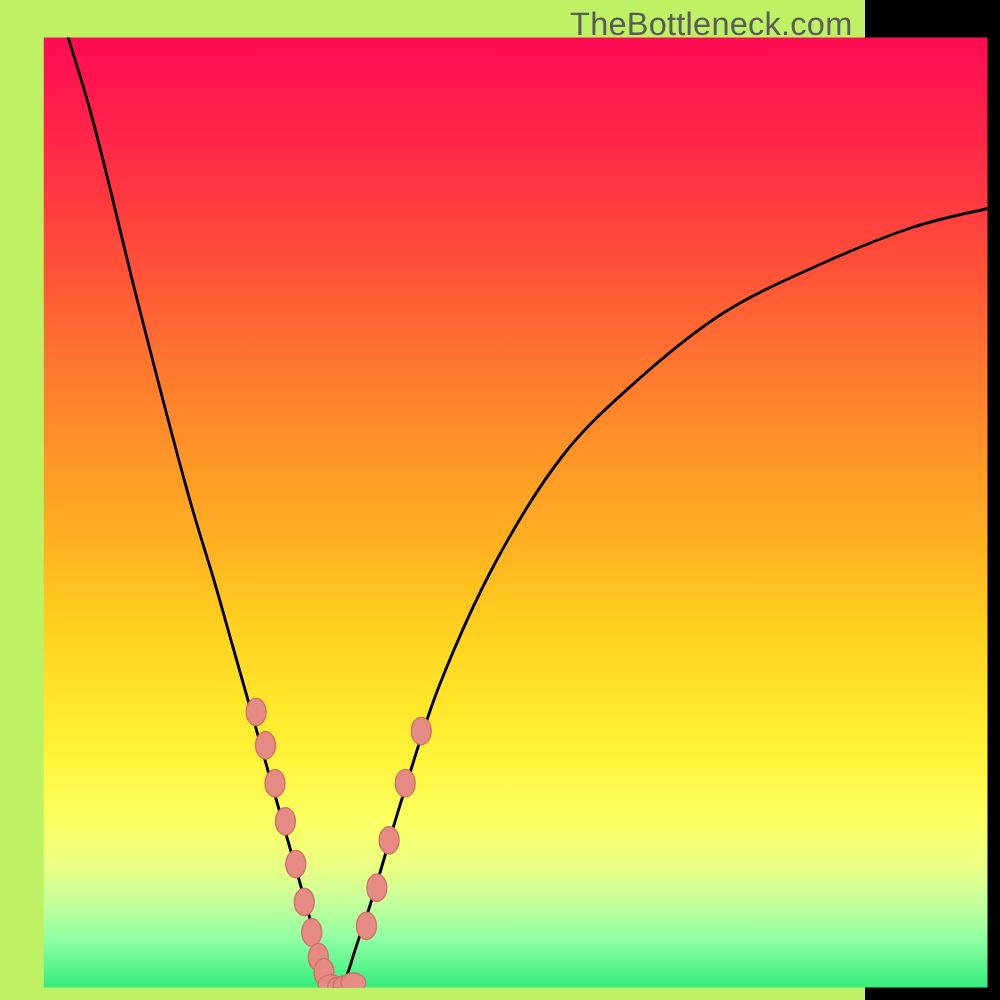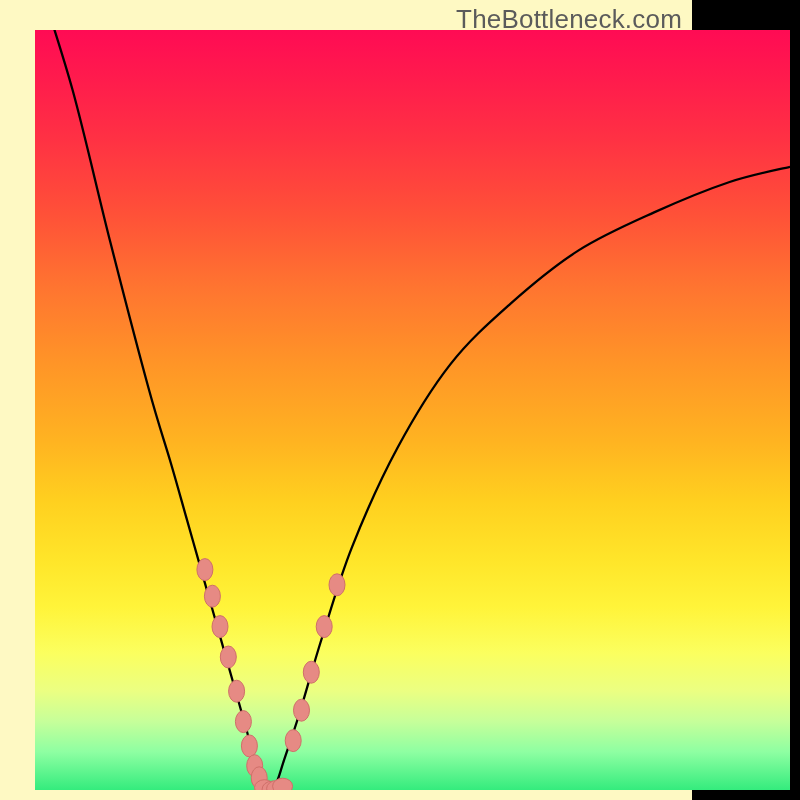--- a/index.html
+++ b/index.html
@@ -10,21 +10,21 @@
     overflow: hidden;
     background: #000;
     font-family: Arial, Helvetica, sans-serif;
   }
   .frame {
     position: absolute;
     left: 0;
     top: 0;
     width: 692px;
     height: 800px;
-    background: #fef9c3;
+    background: #bef264;
   }
   .plot {
     position: absolute;
     left: 35px;
     top: 30px;
     width: 755px;
     height: 760px;
     
     background: linear-gradient(to bottom,
       #ff0b54 0%,

